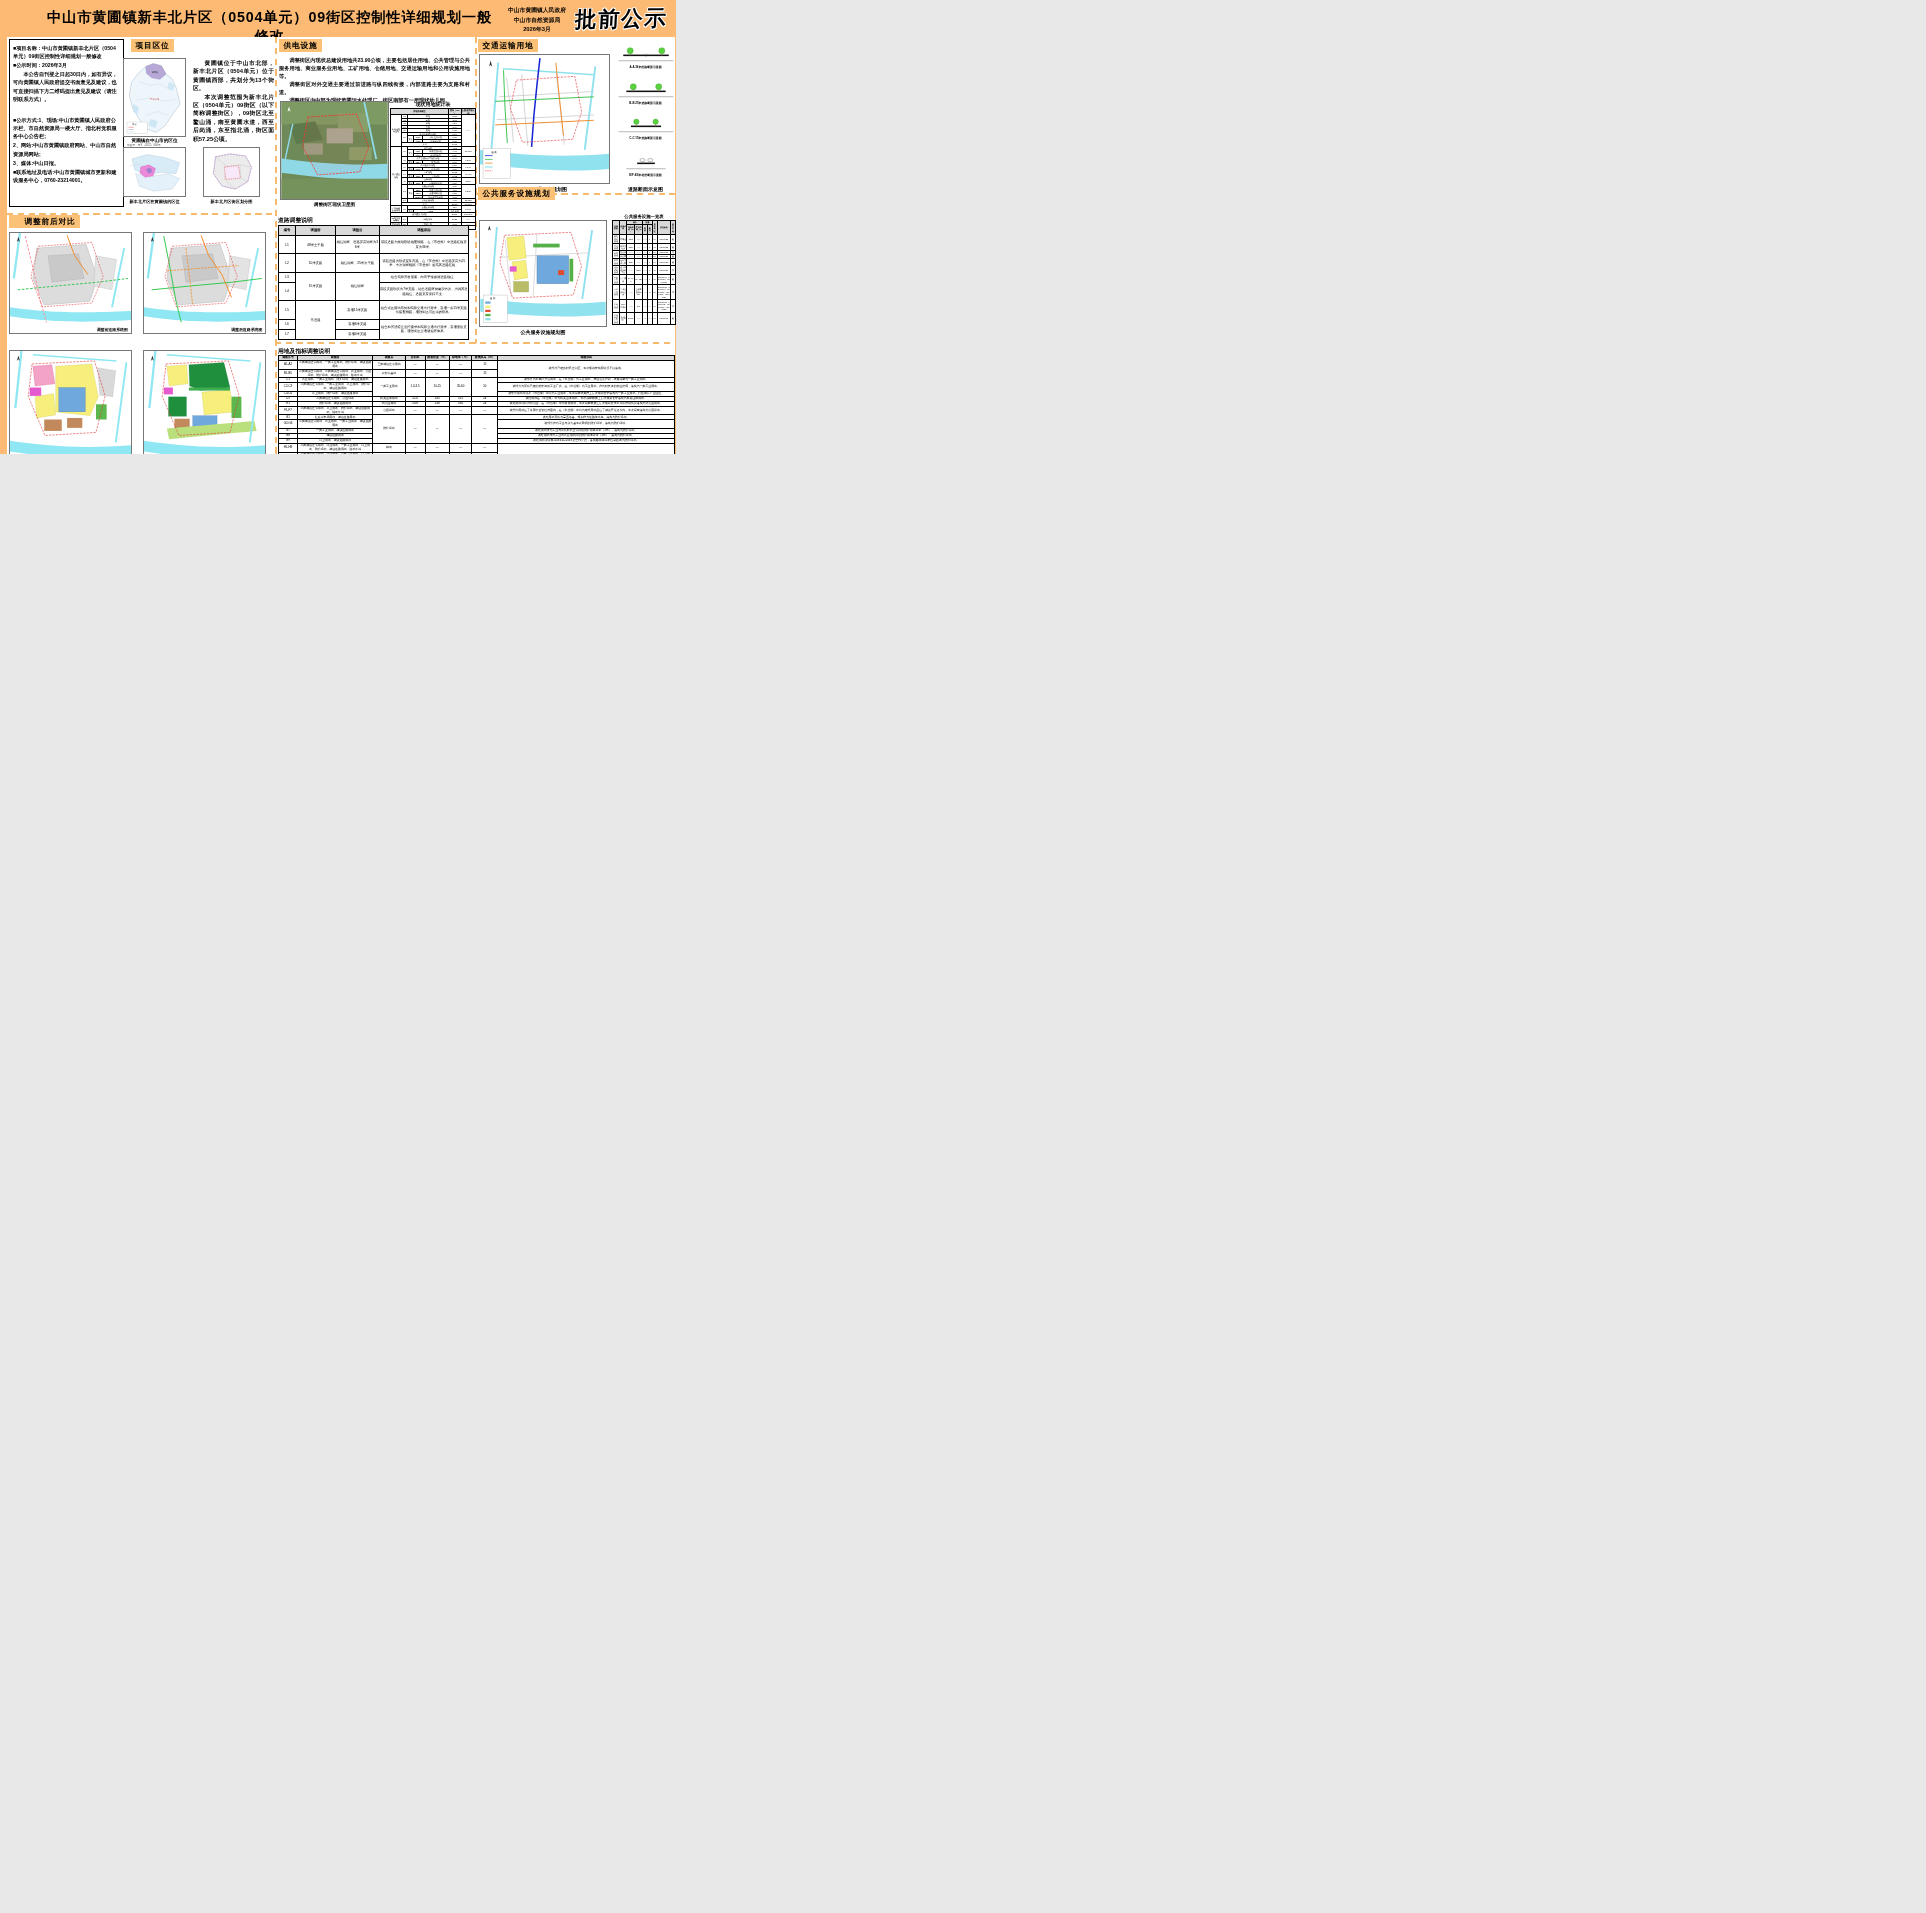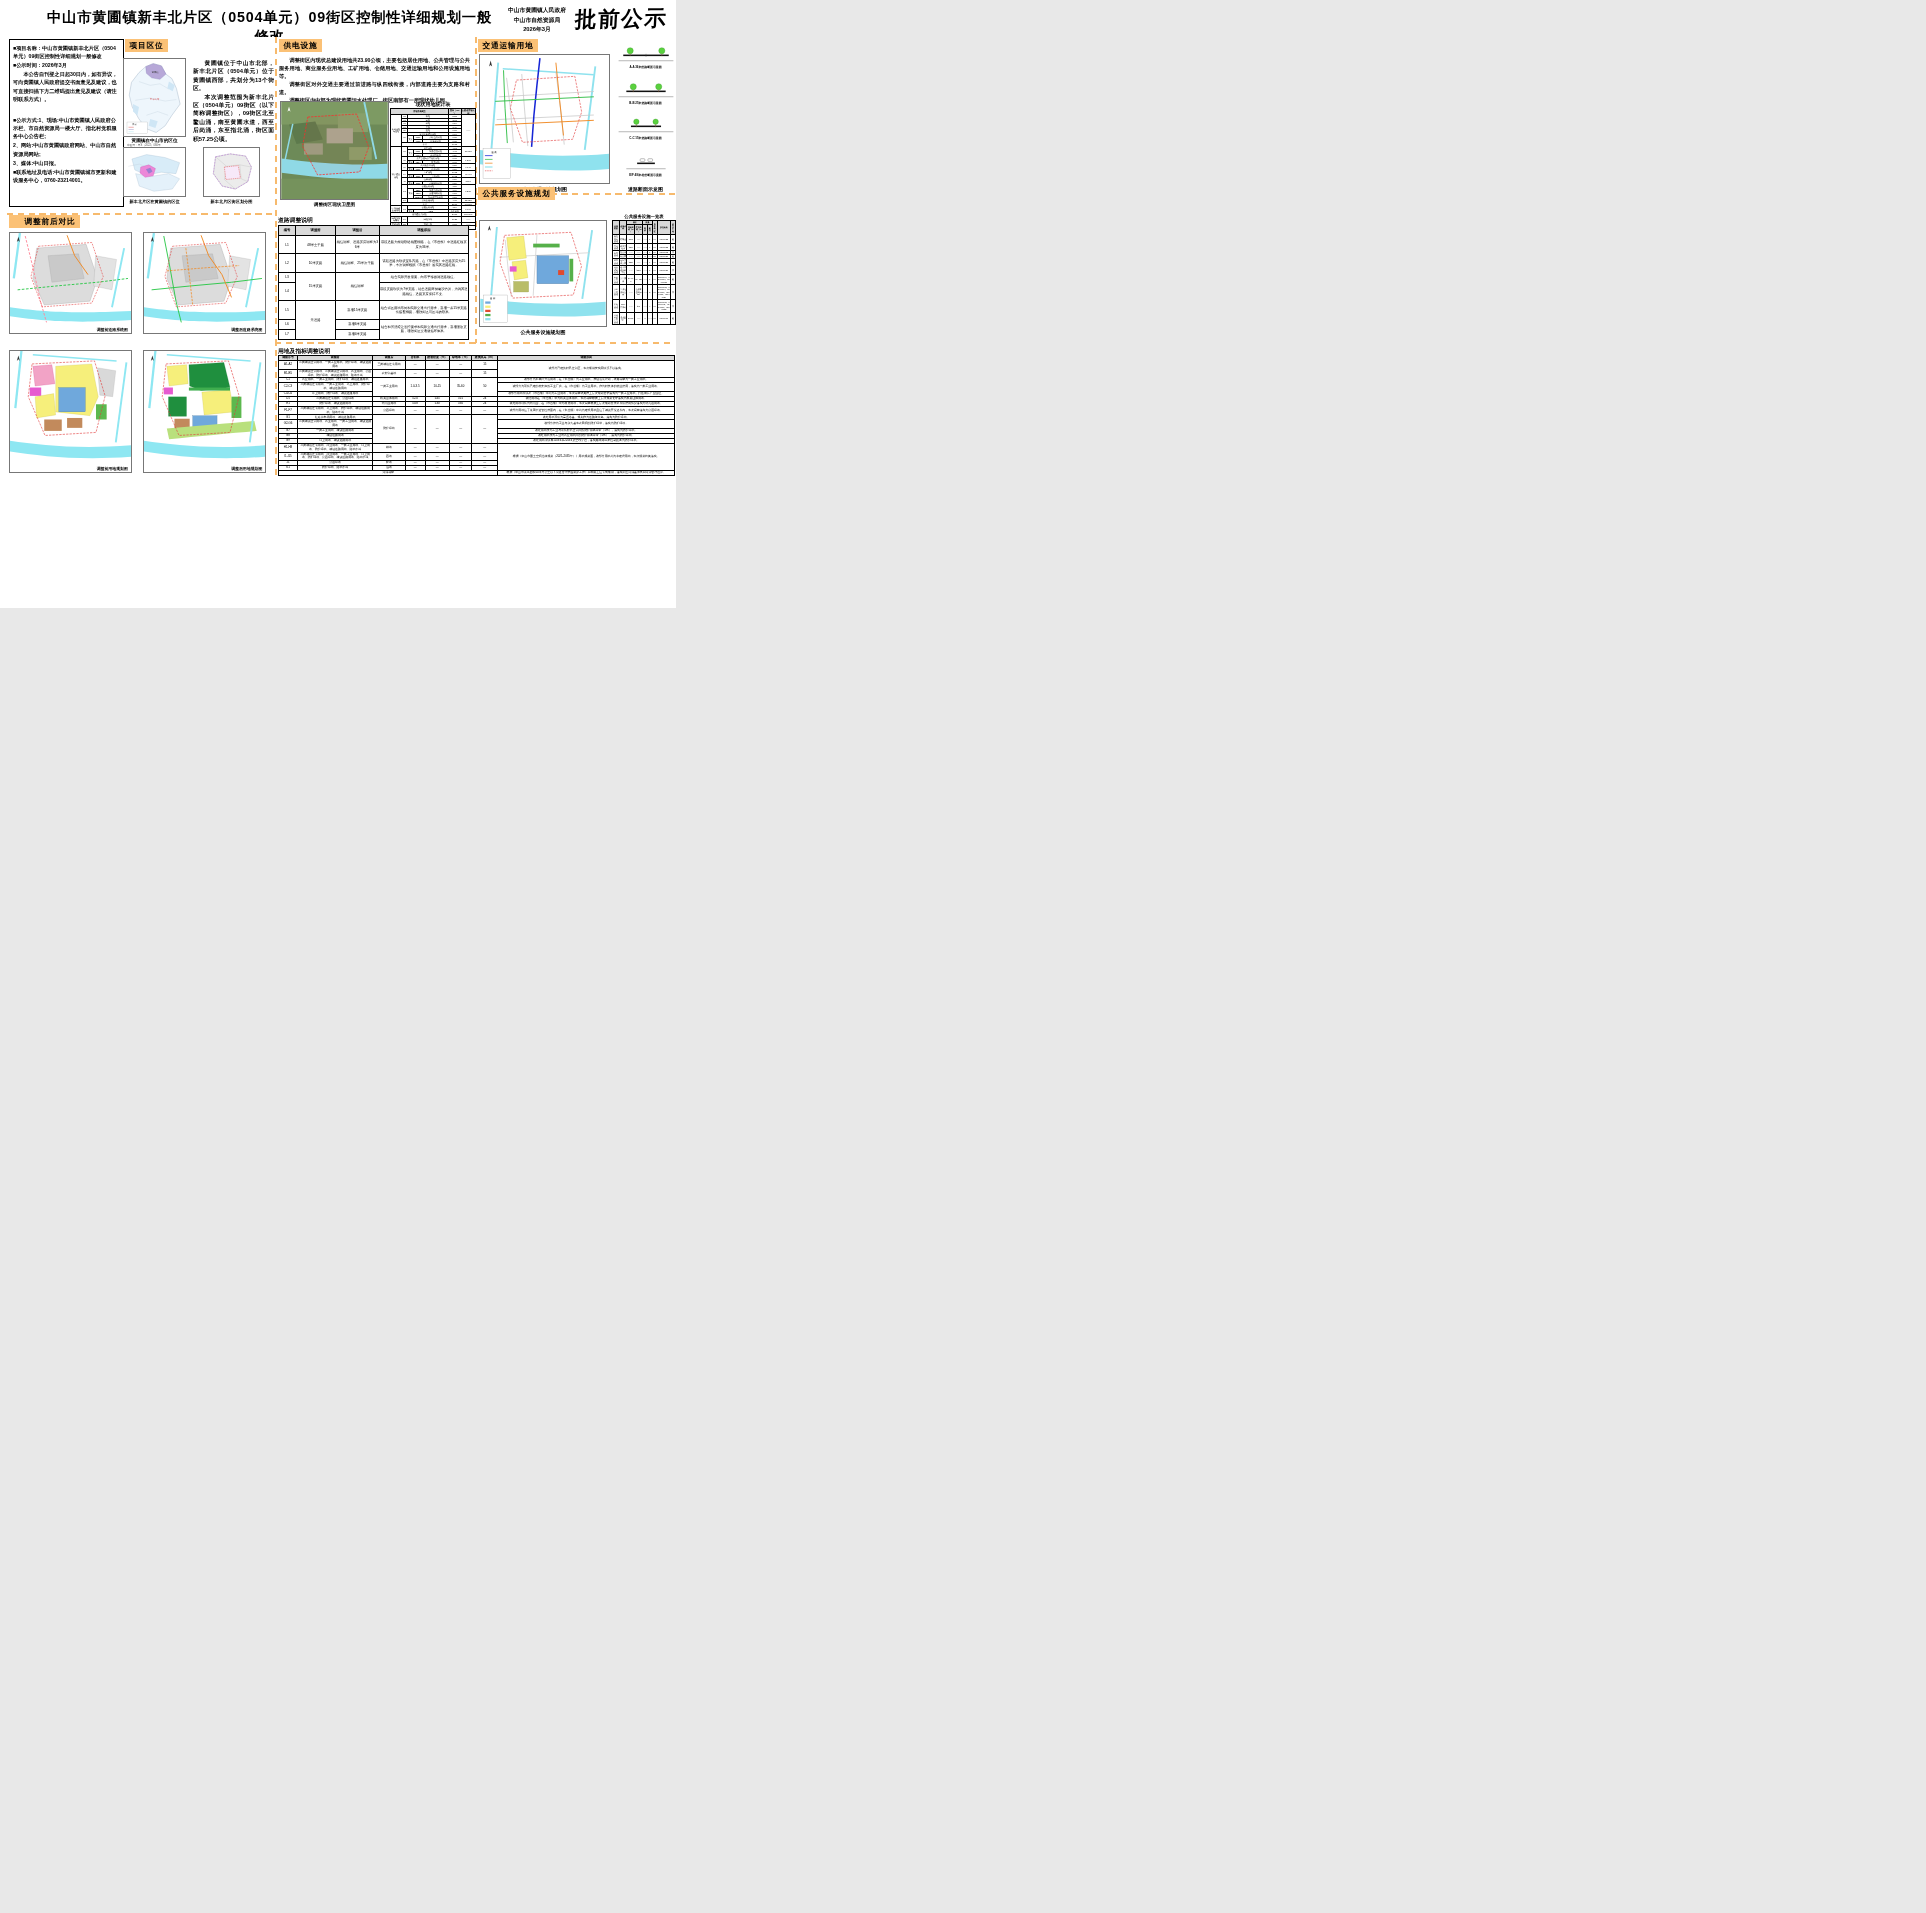--- a/index.html
+++ b/index.html
@@ -1,16 +1,16 @@
 <!DOCTYPE html>
 <html style="font-size:6.2px"><head>
 <meta charset="utf-8">
 <style>
   html,body{margin:0;padding:0;background:#e8e8e8;}
-  .page{position:relative;width:676px;height:608px;background:#ffffff;overflow:hidden;
+  .page{position:relative;width:676px;height:454px;background:#fdba74;overflow:hidden;
         font-family:"Liberation Sans","DejaVu Sans",sans-serif;color:#000;}
   .abs{position:absolute;}
   .panel{position:absolute;left:6.5px;top:37px;width:668px;height:439px;background:#fff;}
   .title{position:absolute;left:46px;top:7.7px;width:447px;text-align:center;
          font-size:14.3px;font-weight:bold;letter-spacing:0.8px;}
   .pub{position:absolute;left:499px;top:6.2px;width:76px;text-align:center;
        font-size:5.8px;font-weight:bold;line-height:9.6px;}
   .stamp{position:absolute;left:575px;top:3.9px;font-size:21.6px;font-weight:900;letter-spacing:1.5px;
          transform:skewX(-4deg) rotate(-1deg);
          text-shadow:-0.8px -0.8px 0 #fff,0.8px -0.8px 0 #fff,-0.8px 0.8px 0 #fff,0.8px 0.8px 0 #fff,0 1.2px 0 #fff;}
@@ -69,21 +69,21 @@
   <div class="infobox">
     <p>■项目名称：中山市黄圃镇新丰北片区（0504单元）09街区控制性详细规划一般修改</p>
     <p>■公示时间：2026年3月</p>
     <p class="ind">本公告自刊登之日起30日内，如有异议，可向黄圃镇人民政府提交书面意见及建议，也可直接扫描下方二维码提出意见及建议（请注明联系方式）。</p>
     <p class="gap">■公示方式:1、现场:中山市黄圃镇人民政府公示栏、市自然资源局一楼大厅、指北村党群服务中心公告栏;</p>
     <p>2、网站:中山市黄圃镇政府网站、中山市自然资源局网站;</p>
     <p>3、媒体:中山日报。</p>
     <p>■联系地址及电话:中山市黄圃镇城市更新和建设服务中心，0760-23214001。</p>
   </div>
 
-  <div class="badge" style="left:125px;top:39px;">项目区位</div>
+  <div class="badge" style="left:131px;top:39px;">项目区位</div>
 
   <div class="map" style="left:123px;top:58px;width:63px;height:79px;">
     <svg viewBox="0 0 163 205">
       <rect width="163" height="205" fill="#ffffff"></rect>
       <path d="M78,12 L100,18 112,40 128,52 140,78 150,120 128,150 110,178 86,196 60,186 40,160 22,128 14,96 20,62 40,36 58,20 Z" fill="#eef6fc" stroke="#90a6ba" stroke-width="1"></path>
       <path d="M40,60 70,70 96,66 120,80" fill="none" stroke="#b9c9d6" stroke-width="0.8"></path>
       <path d="M30,110 70,104 110,112 140,108" fill="none" stroke="#b9c9d6" stroke-width="0.8"></path>
       <path d="M60,150 90,140 118,150" fill="none" stroke="#b9c9d6" stroke-width="0.8"></path>
       <path d="M24,120 40,128 36,150 24,140 Z" fill="#cfe6f5"></path>
       <path d="M120,60 136,70 130,86 116,78 Z" fill="#cfe6f5"></path>

